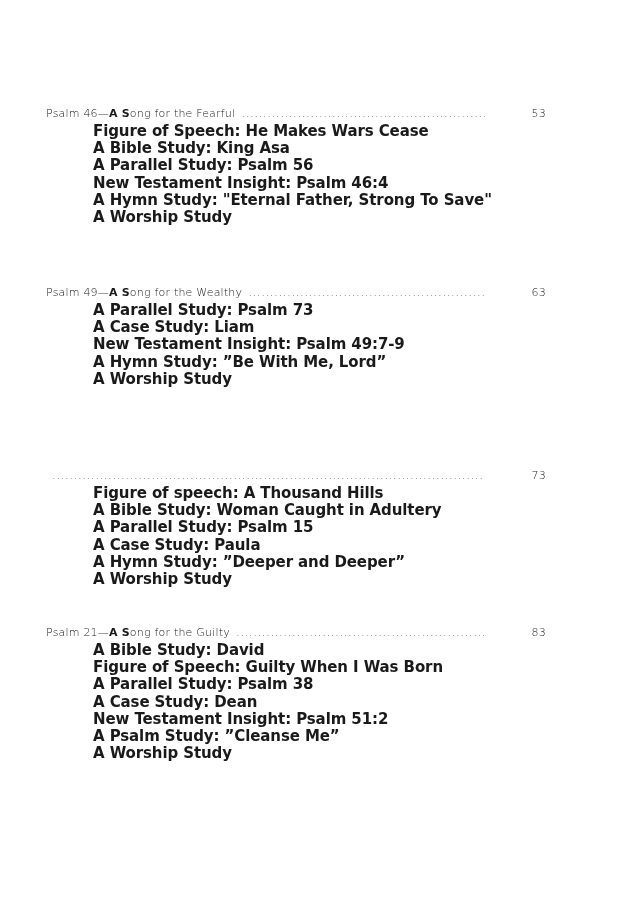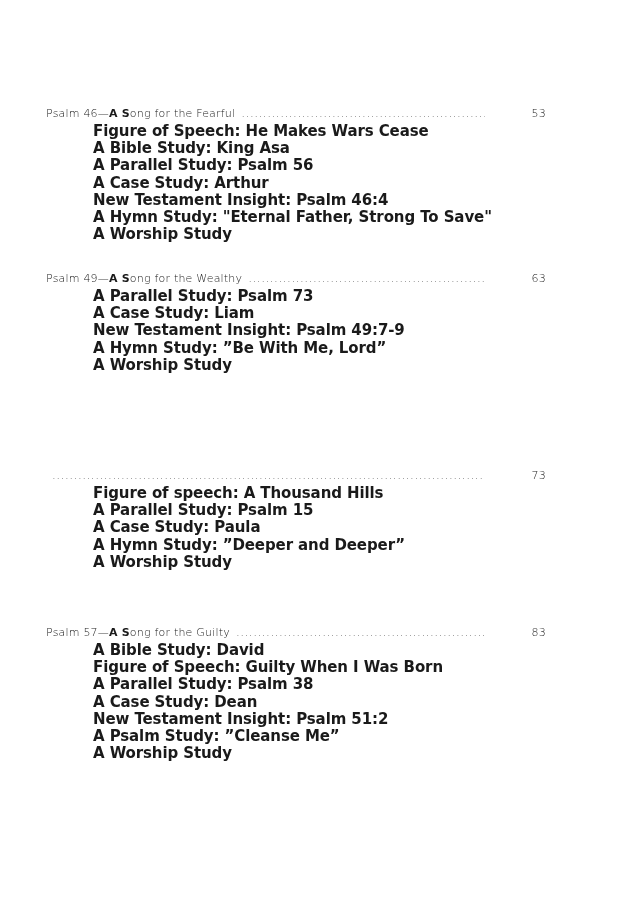--- a/index.html
+++ b/index.html
@@ -74,28 +74,27 @@
 <div class="section" style="top:103px;">
   <div class="heading">
     <span class="title"><span>Psalm 46</span><span>—</span><b>A S</b><span>ong for the Fearful</span></span>
     <span class="leader"></span>
     <span class="page">53</span>
   </div>
   <ul class="items">
     <li>Figure of Speech: He Makes Wars Cease</li>
     <li>A Bible Study: King Asa</li>
     <li>A Parallel Study: Psalm 56</li>
-    <li>A Case Study: Arthur</li>
     <li>New Testament Insight: Psalm 46:4</li>
     <li>A Hymn Study: "Eternal Father, Strong To Save"</li>
     <li>A Worship Study</li>
   </ul>
 </div>
 
-<div class="section" style="top:268px;">
+<div class="section" style="top:282px;">
   <div class="heading">
     <span class="title"><span>Psalm 49</span><span>—</span><b>A S</b><span>ong for the Wealthy</span></span>
     <span class="leader"></span>
     <span class="page">63</span>
   </div>
   <ul class="items">
     <li>A Parallel Study: Psalm 73</li>
     <li>A Case Study: Liam</li>
     <li>New Testament Insight: Psalm 49:7-9</li>
     <li>A Hymn Study: ”Be With Me, Lord”</li>
@@ -103,30 +102,31 @@
   </ul>
 </div>
 
 <div class="section" style="top:465px;">
   <div class="heading">
     <span class="leader"></span>
     <span class="page">73</span>
   </div>
   <ul class="items">
     <li>Figure of speech: A Thousand Hills</li>
+    <li>A Bible Study: Woman Caught in Adultery</li>
     <li>A Parallel Study: Psalm 15</li>
     <li>A Case Study: Paula</li>
     <li>A Hymn Study: ”Deeper and Deeper”</li>
     <li>A Worship Study</li>
   </ul>
 </div>
 
 <div class="section" style="top:622px;">
   <div class="heading">
-    <span class="title"><span>Psalm 57</span><span>—</span><b>A S</b><span>ong for the Guilty</span></span>
+    <span class="title"><span>Psalm 21</span><span>—</span><b>A S</b><span>ong for the Guilty</span></span>
     <span class="leader"></span>
     <span class="page">83</span>
   </div>
   <ul class="items">
     <li>A Bible Study: David</li>
     <li>Figure of Speech: Guilty When I Was Born</li>
     <li>A Parallel Study: Psalm 38</li>
     <li>A Case Study: Dean</li>
     <li>New Testament Insight: Psalm 51:2</li>
     <li>A Psalm Study: ”Cleanse Me”</li>

